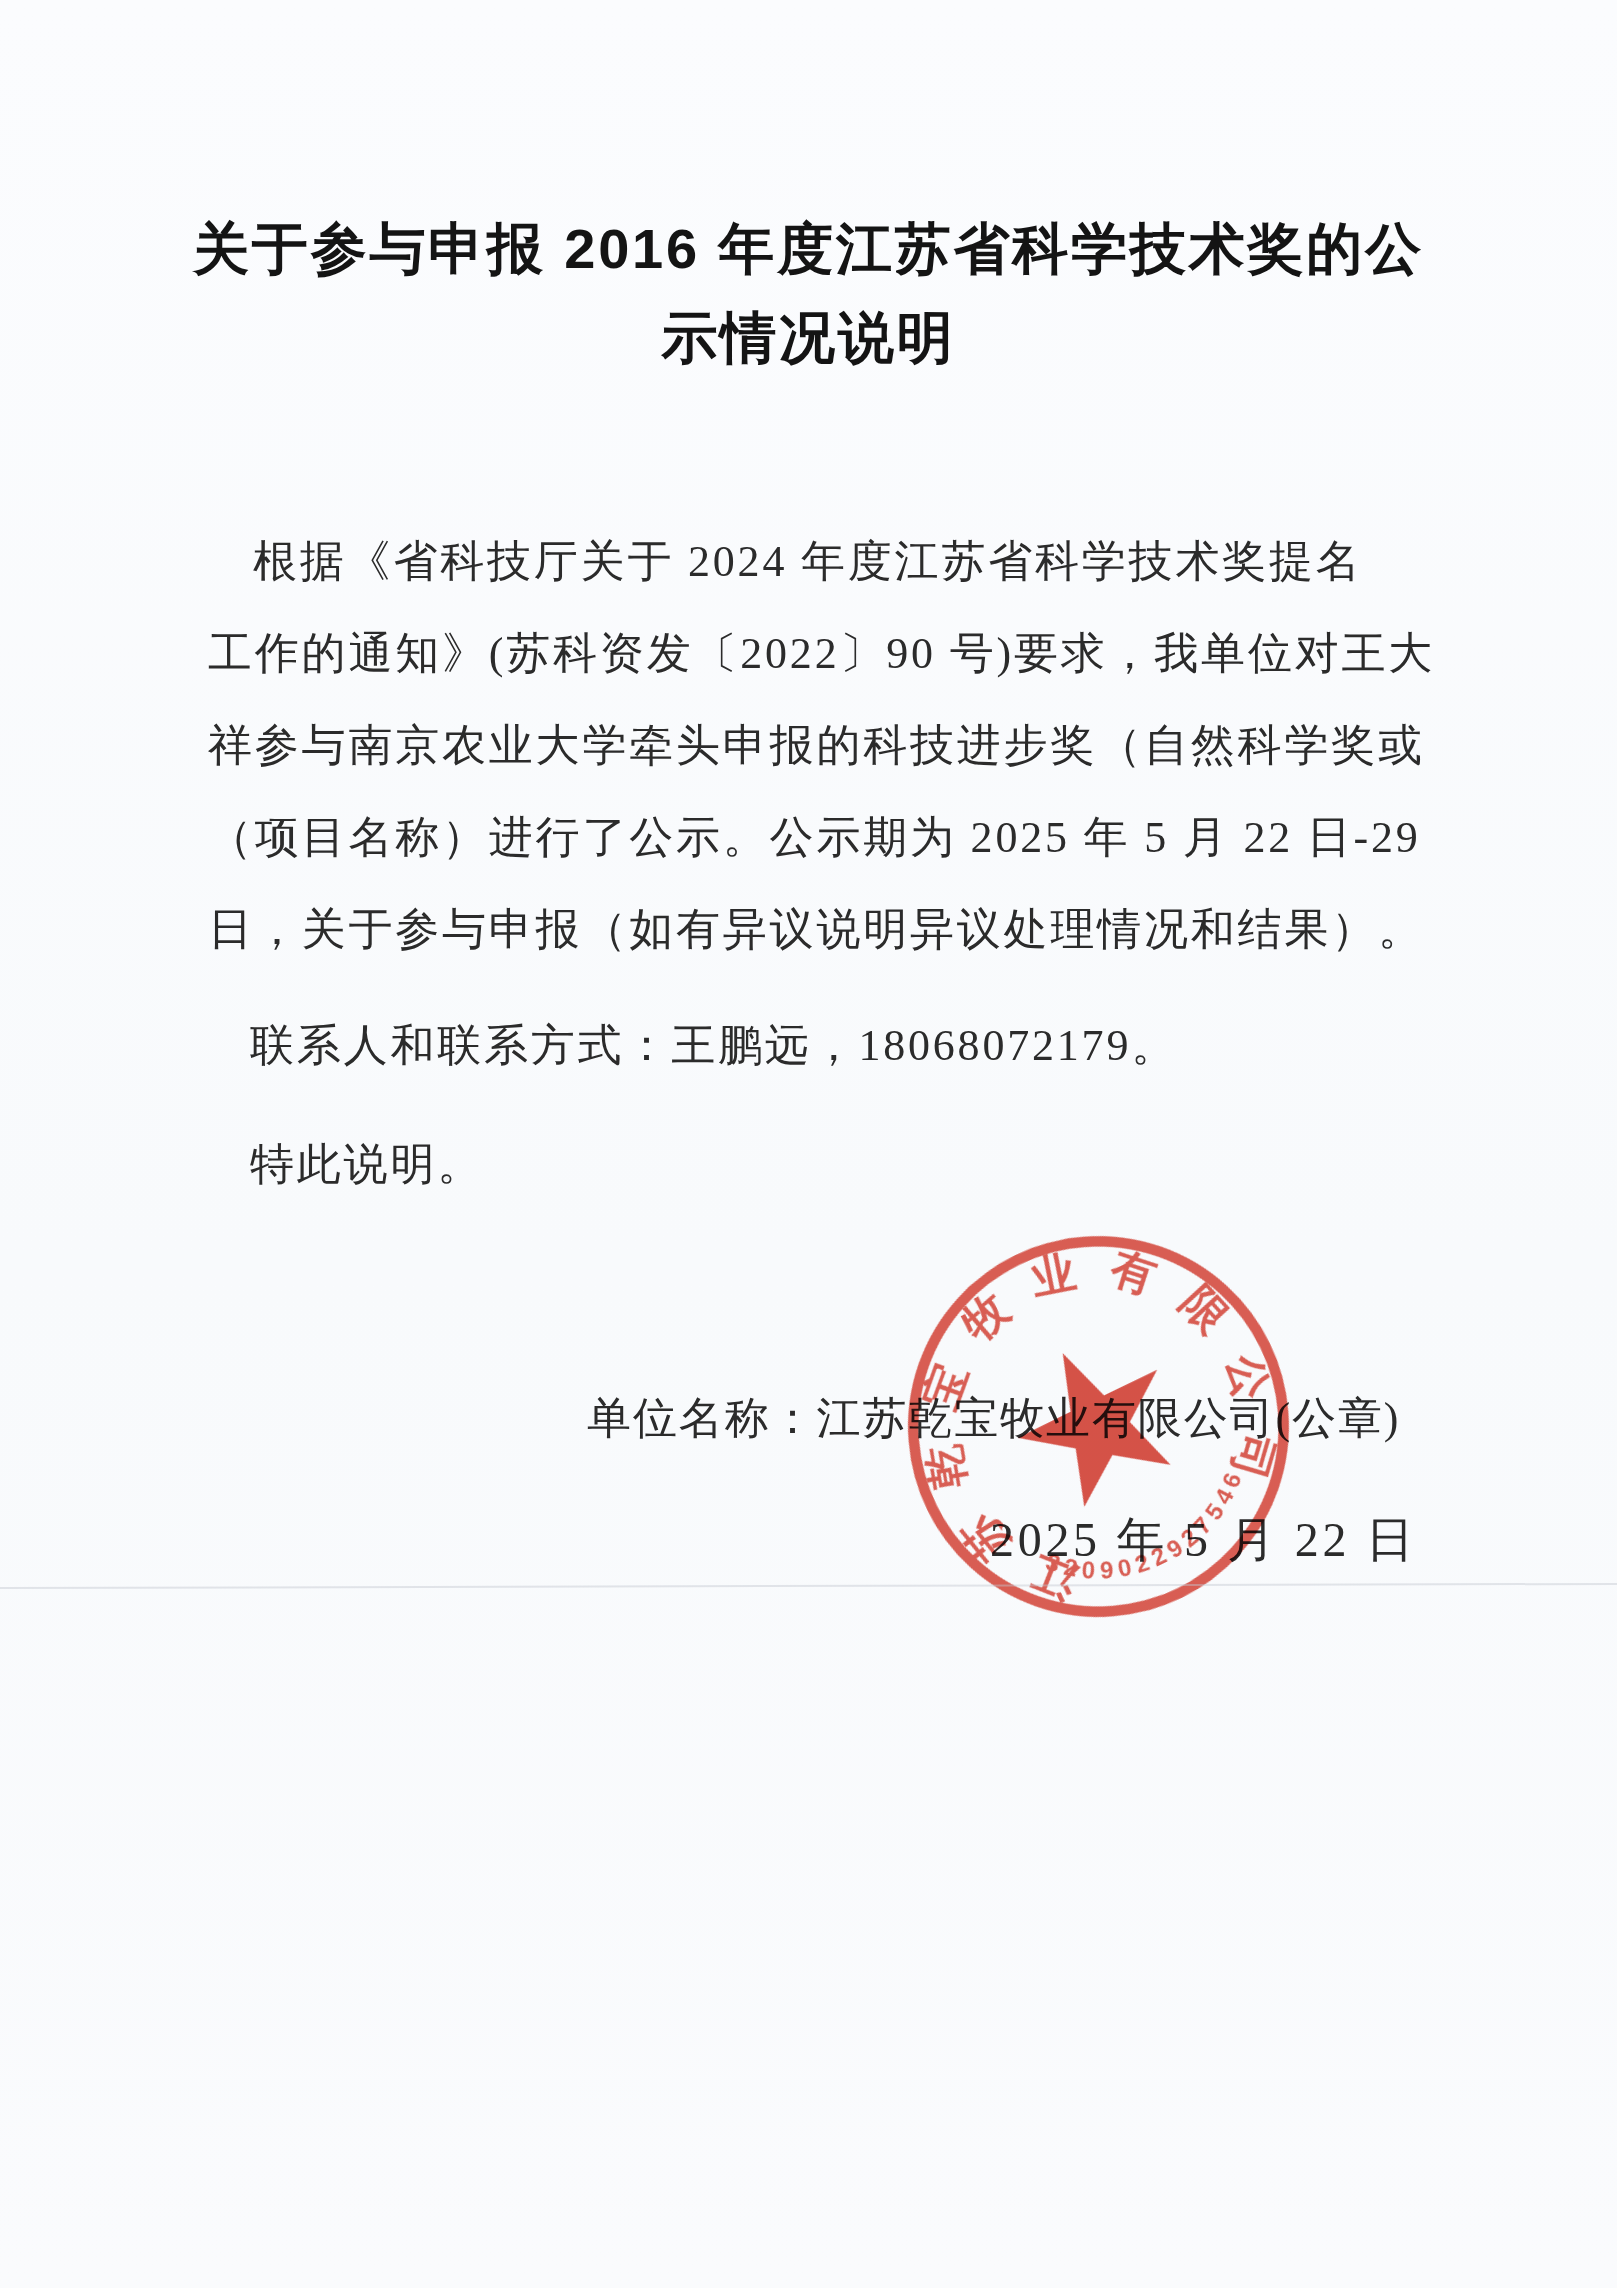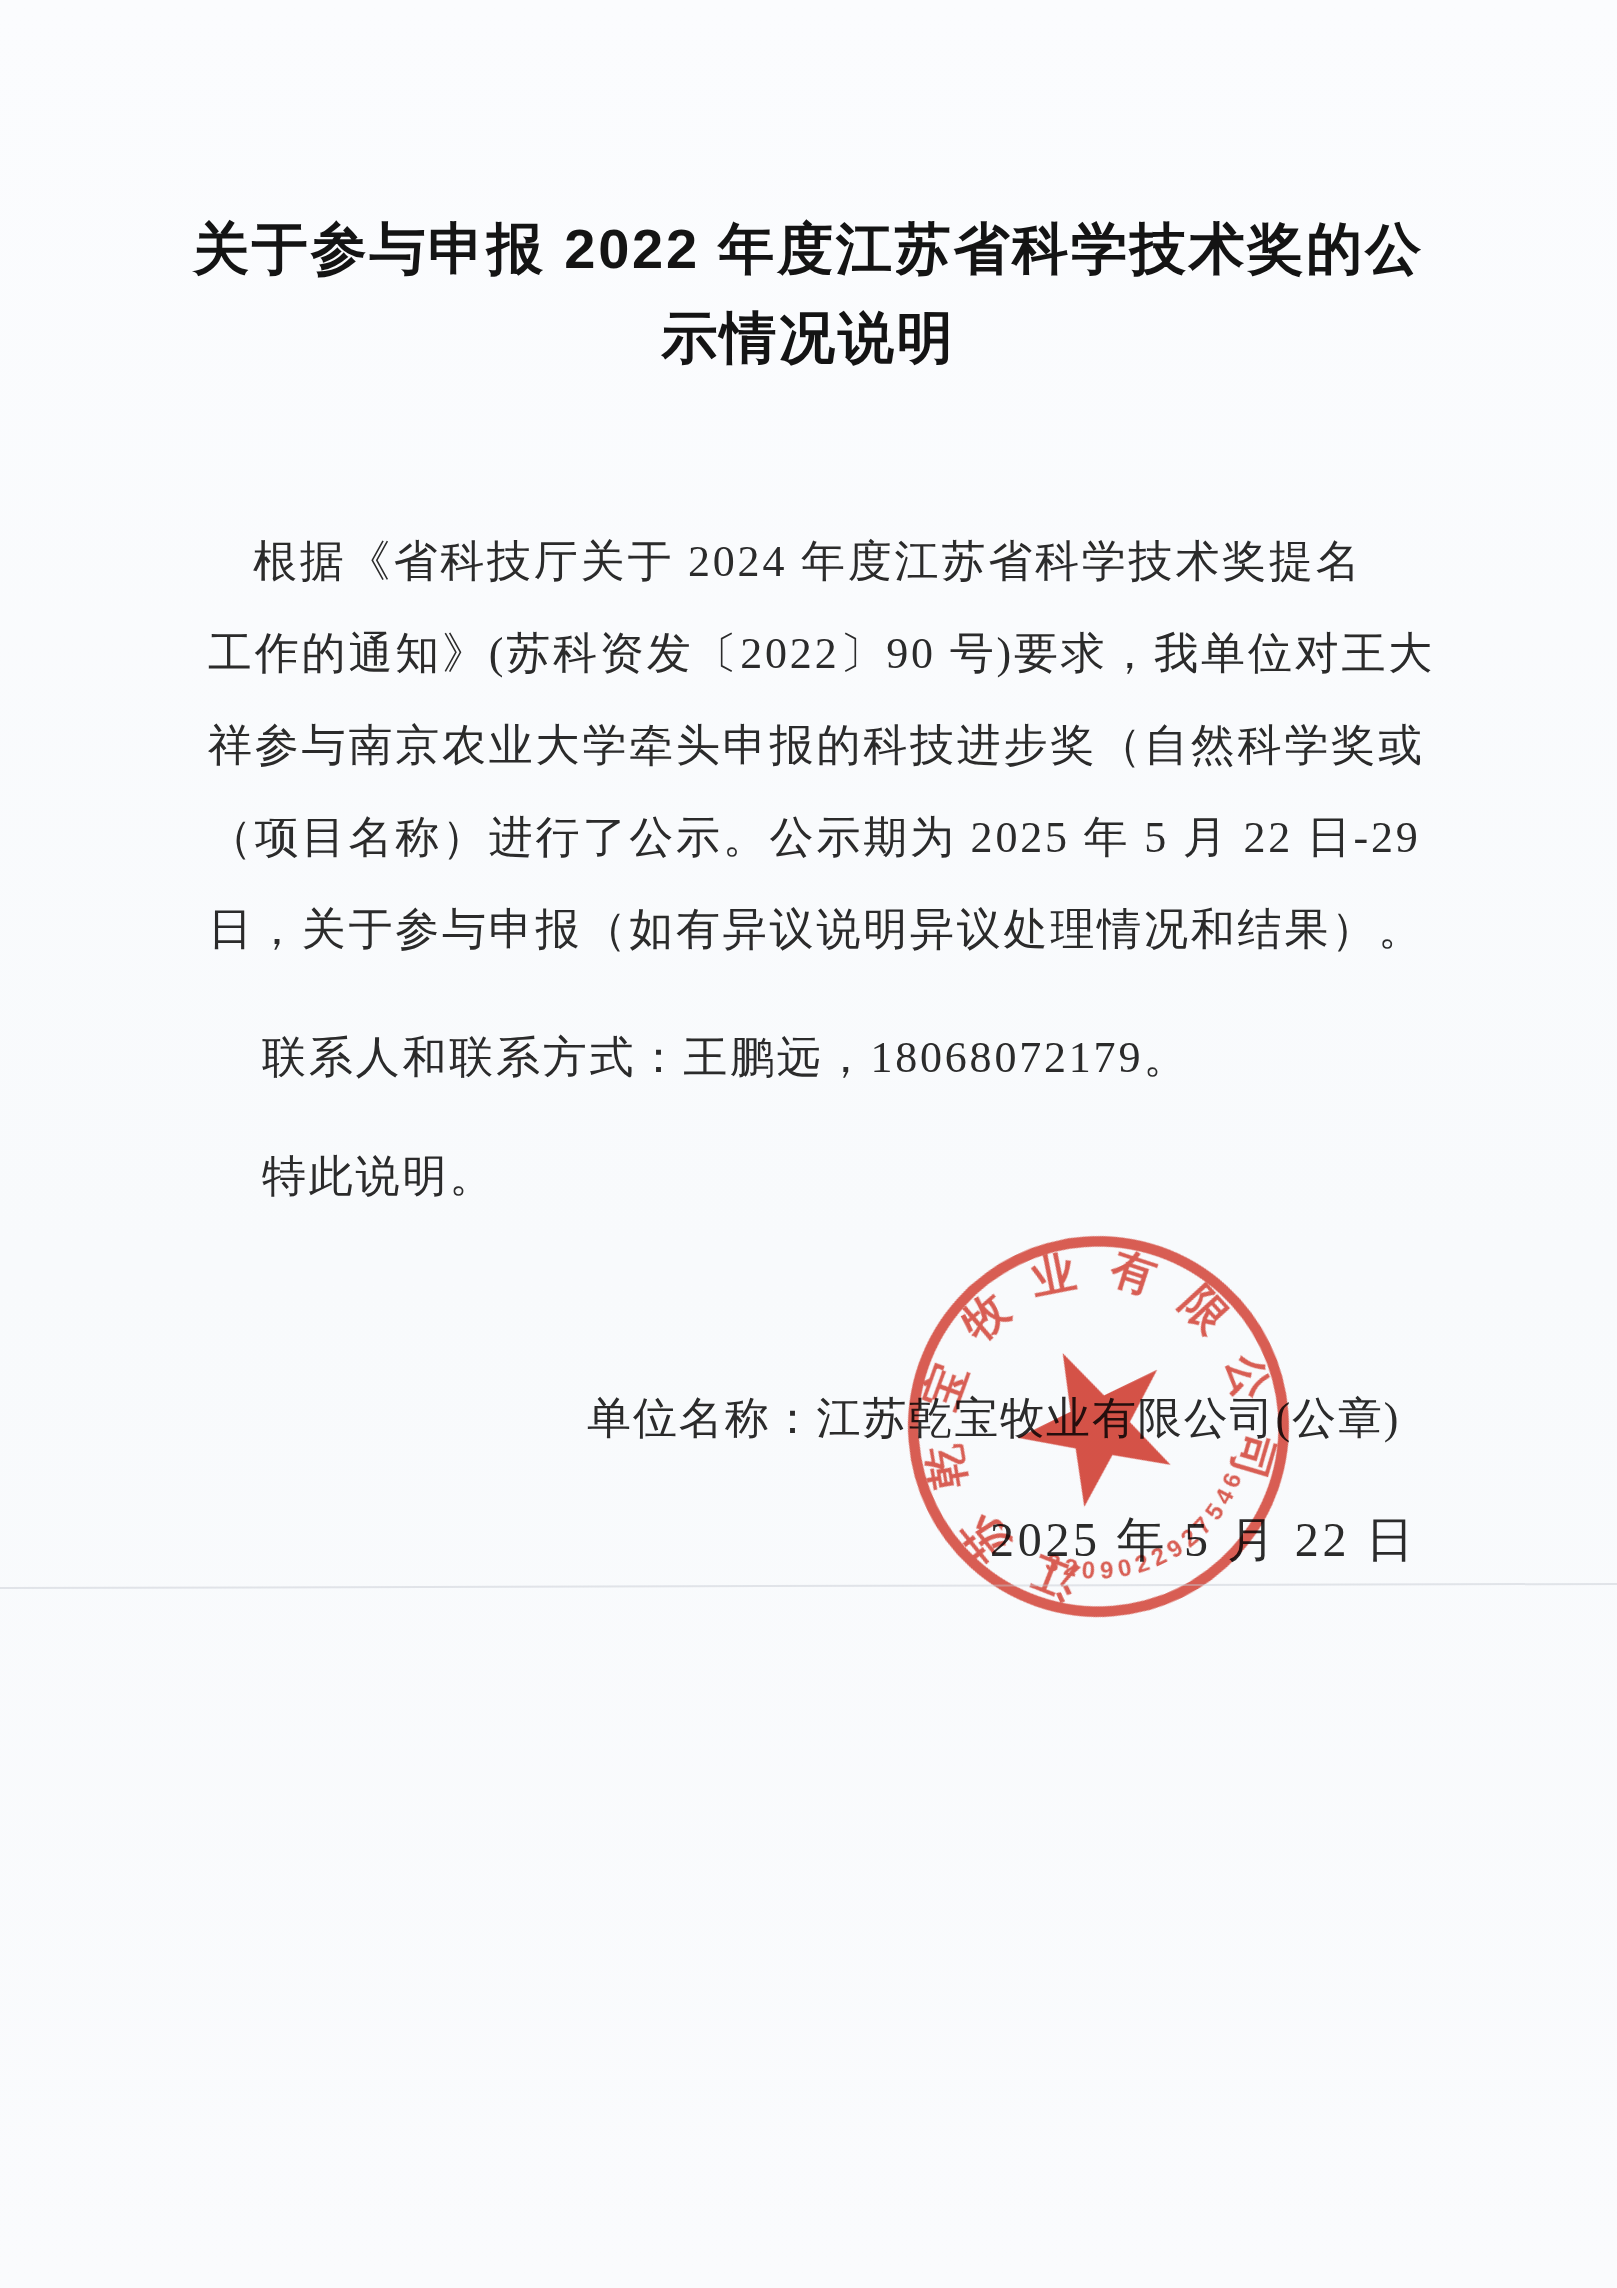--- a/index.html
+++ b/index.html
@@ -28,21 +28,21 @@
     position:absolute;top:511px;left:198px;right:158px;
     font-size:44px;line-height:82px;
     letter-spacing:2.8px;
     color:#2b2b2b;
   }
   .body-line{margin:10px;white-space:nowrap;}
   .body-line.indent{padding-left:45px;}
   .solo-line{
     position:absolute;left:198px;
     font-size:44px;line-height:52px;letter-spacing:2.8px;
-    color:#2b2b2b;white-space:nowrap;margin:16px;
+    color:#2b2b2b;white-space:nowrap;margin:4px;
     padding-left:48px;
   }
   .contact-line{top:1016px;}
   .closing-line{top:1135px;text-align:center;}
   
   .sig-unit{
     position:absolute;left:587px;top:1389px;
     font-size:44px;letter-spacing:1.9px;color:#2b2b2b;white-space:nowrap;margin:0;
   }
   .sig-date{
@@ -76,21 +76,21 @@
     background:rgba(195,200,208,0.45);
     transform:rotate(-0.15deg);
   }
 </style>
 </head>
 <body>
 
 <div class="page">
 
   <h1 class="doc-title">
-    <span>关于参与申报 2022 年度江苏省科学技术奖的公</span>
+    <span>关于参与申报 2016 年度江苏省科学技术奖的公</span>
     <span>示情况说明</span>
   </h1>
 
   <div class="body-block">
     <p class="body-line indent">根据《省科技厅关于 2024 年度江苏省科学技术奖提名</p>
     <p class="body-line">工作的通知》(苏科资发〔2022〕90 号)要求，我单位对王大</p>
     <p class="body-line">祥参与南京农业大学牵头申报的科技进步奖（自然科学奖或</p>
     <p class="body-line">（项目名称）进行了公示。公示期为 2025 年 5 月 22 日-29</p>
     <p class="body-line">日，关于参与申报（如有异议说明异议处理情况和结果）。</p>
   </div>

